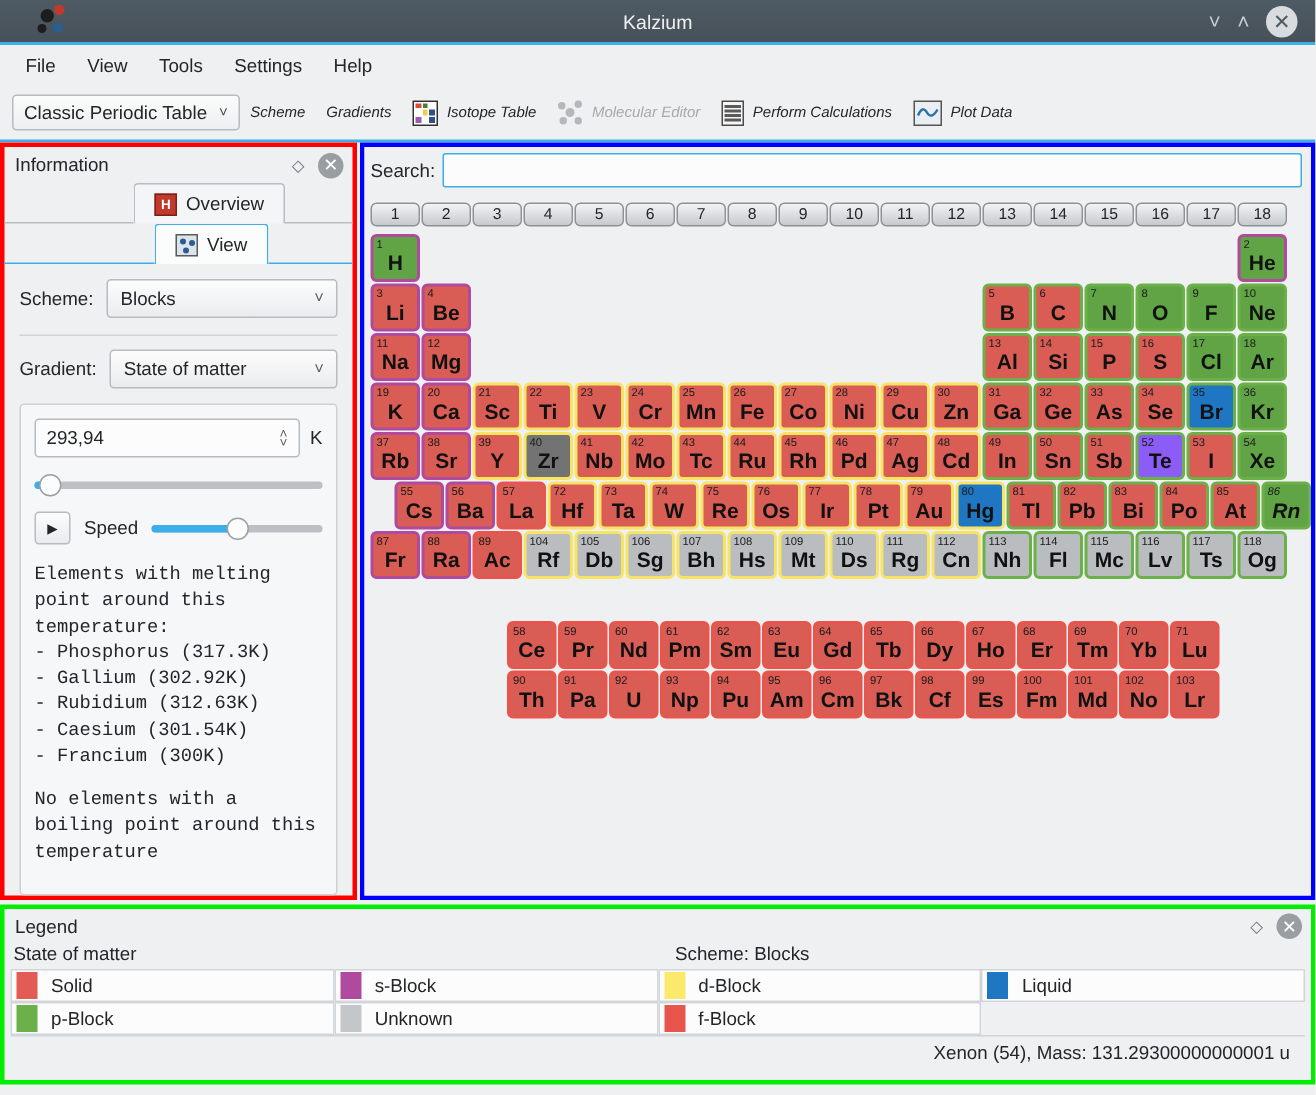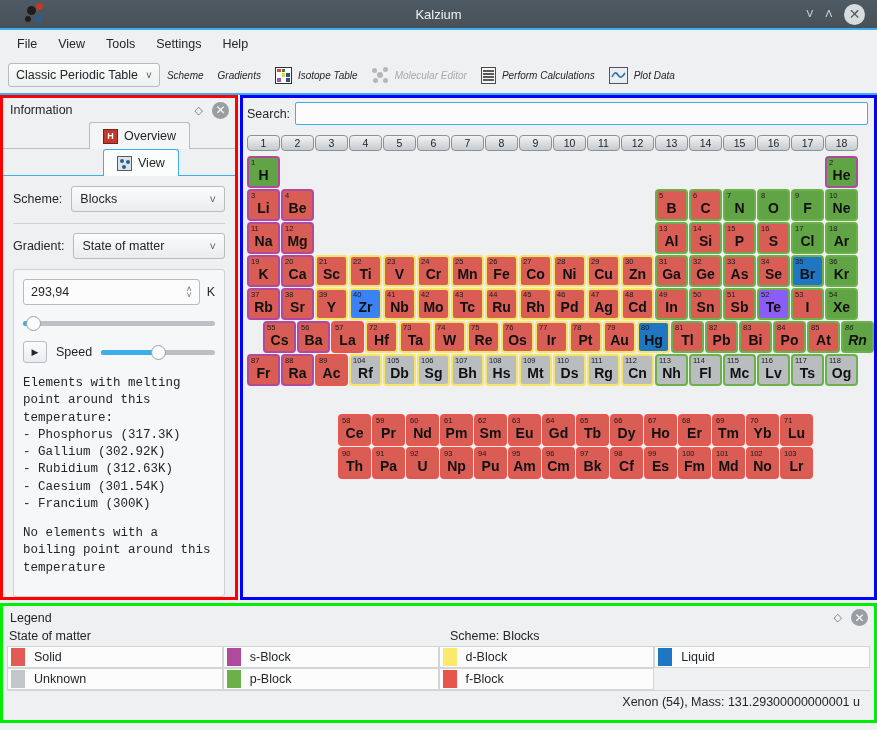--- a/index.html
+++ b/index.html
@@ -654,21 +654,21 @@
               <span class="sym">Rb</span>
             </div>
             <div class="cell" style="background: rgb(217, 93, 85); border-color: rgb(176, 74, 158);">
               <span class="num">38</span>
               <span class="sym">Sr</span>
             </div>
             <div class="cell" style="background: rgb(217, 93, 85); border-color: rgb(247, 228, 99);">
               <span class="num">39</span>
               <span class="sym">Y</span>
             </div>
-            <div class="cell" style="background: #3b82f6; border-color: rgb(247, 228, 99);">
+            <div class="cell" style="background: #737373; border-color: rgb(247, 228, 99);">
               <span class="num">40</span>
               <span class="sym">Zr</span>
             </div>
             <div class="cell" style="background: rgb(217, 93, 85); border-color: rgb(247, 228, 99);">
               <span class="num">41</span>
               <span class="sym">Nb</span>
             </div>
             <div class="cell" style="background: rgb(217, 93, 85); border-color: rgb(247, 228, 99);">
               <span class="num">42</span>
               <span class="sym">Mo</span>
@@ -1016,26 +1016,26 @@
         </div>
         <div class="lg-item">
           <span class="lg-swatch" style="background: rgb(251, 233, 107);"></span>
           <span>d-Block</span>
         </div>
         <div class="lg-item">
           <span class="lg-swatch" style="background: rgb(31, 119, 196);"></span>
           <span>Liquid</span>
         </div>
         <div class="lg-item">
+          <span class="lg-swatch" style="background: rgb(108, 176, 74);"></span>
+          <span>p-Block</span>
+        </div>
+        <div class="lg-item">
           <span class="lg-swatch" style="background: rgb(195, 199, 202);"></span>
           <span>Unknown</span>
-        </div>
-        <div class="lg-item">
-          <span class="lg-swatch" style="background: rgb(108, 176, 74);"></span>
-          <span>p-Block</span>
         </div>
         <div class="lg-item">
           <span class="lg-swatch" style="background: rgb(232, 85, 77);"></span>
           <span>f-Block</span>
         </div>
       </div>
     <div id="statusbar">
       <span>Xenon (54), Mass: 131.29300000000001 u</span>
     </div>
   </div>

